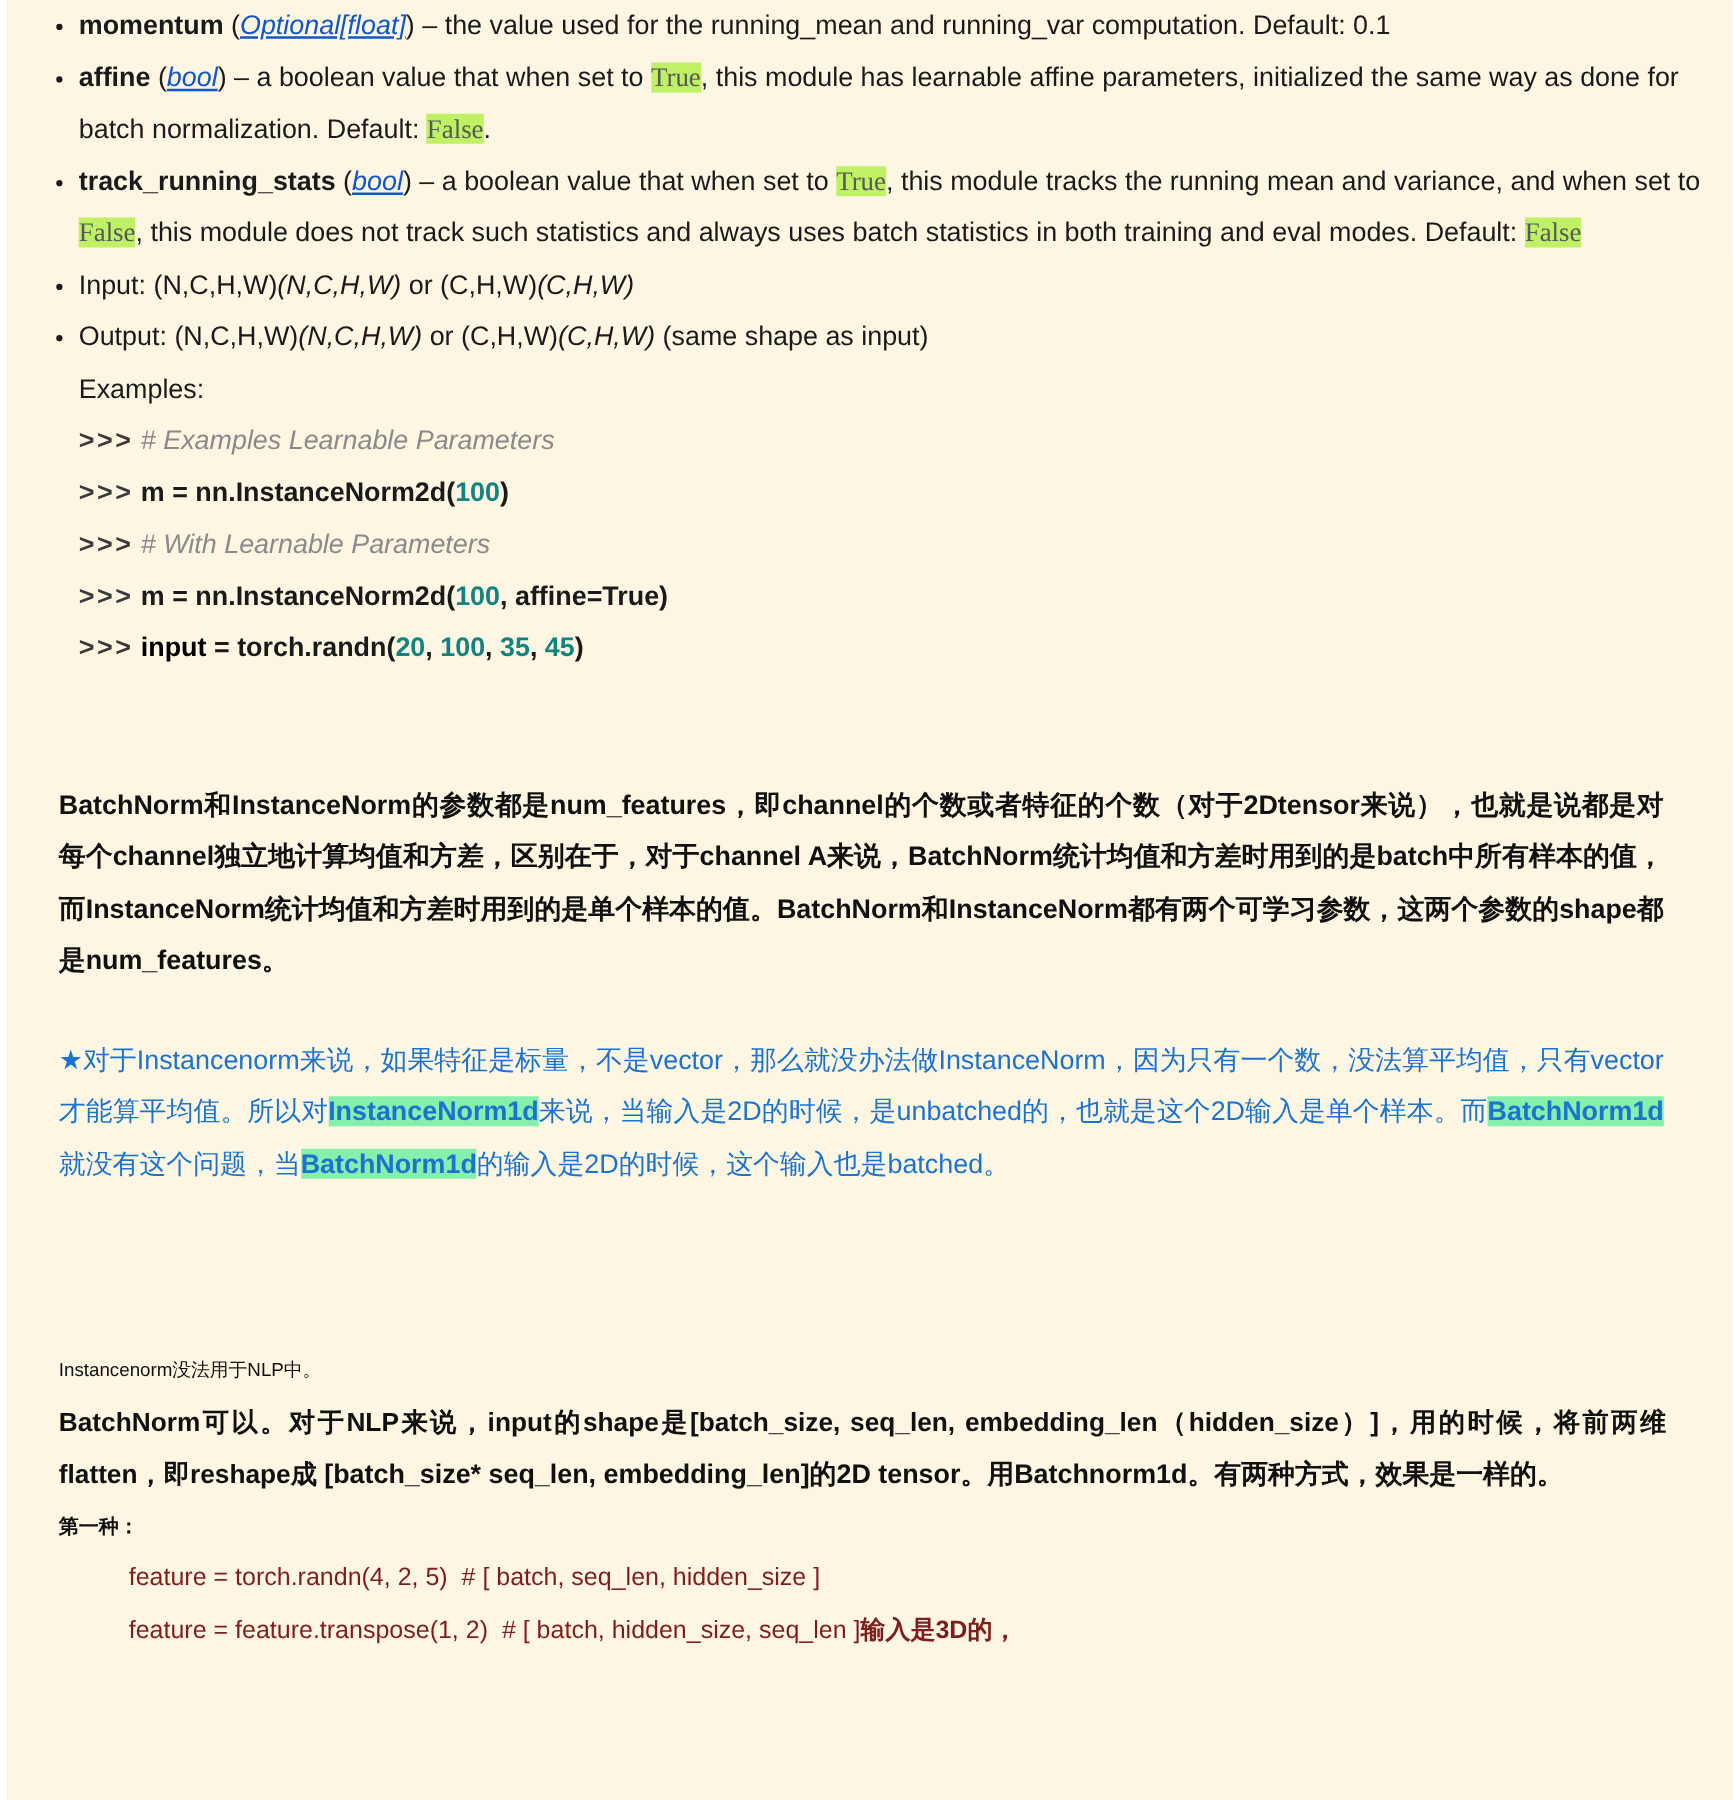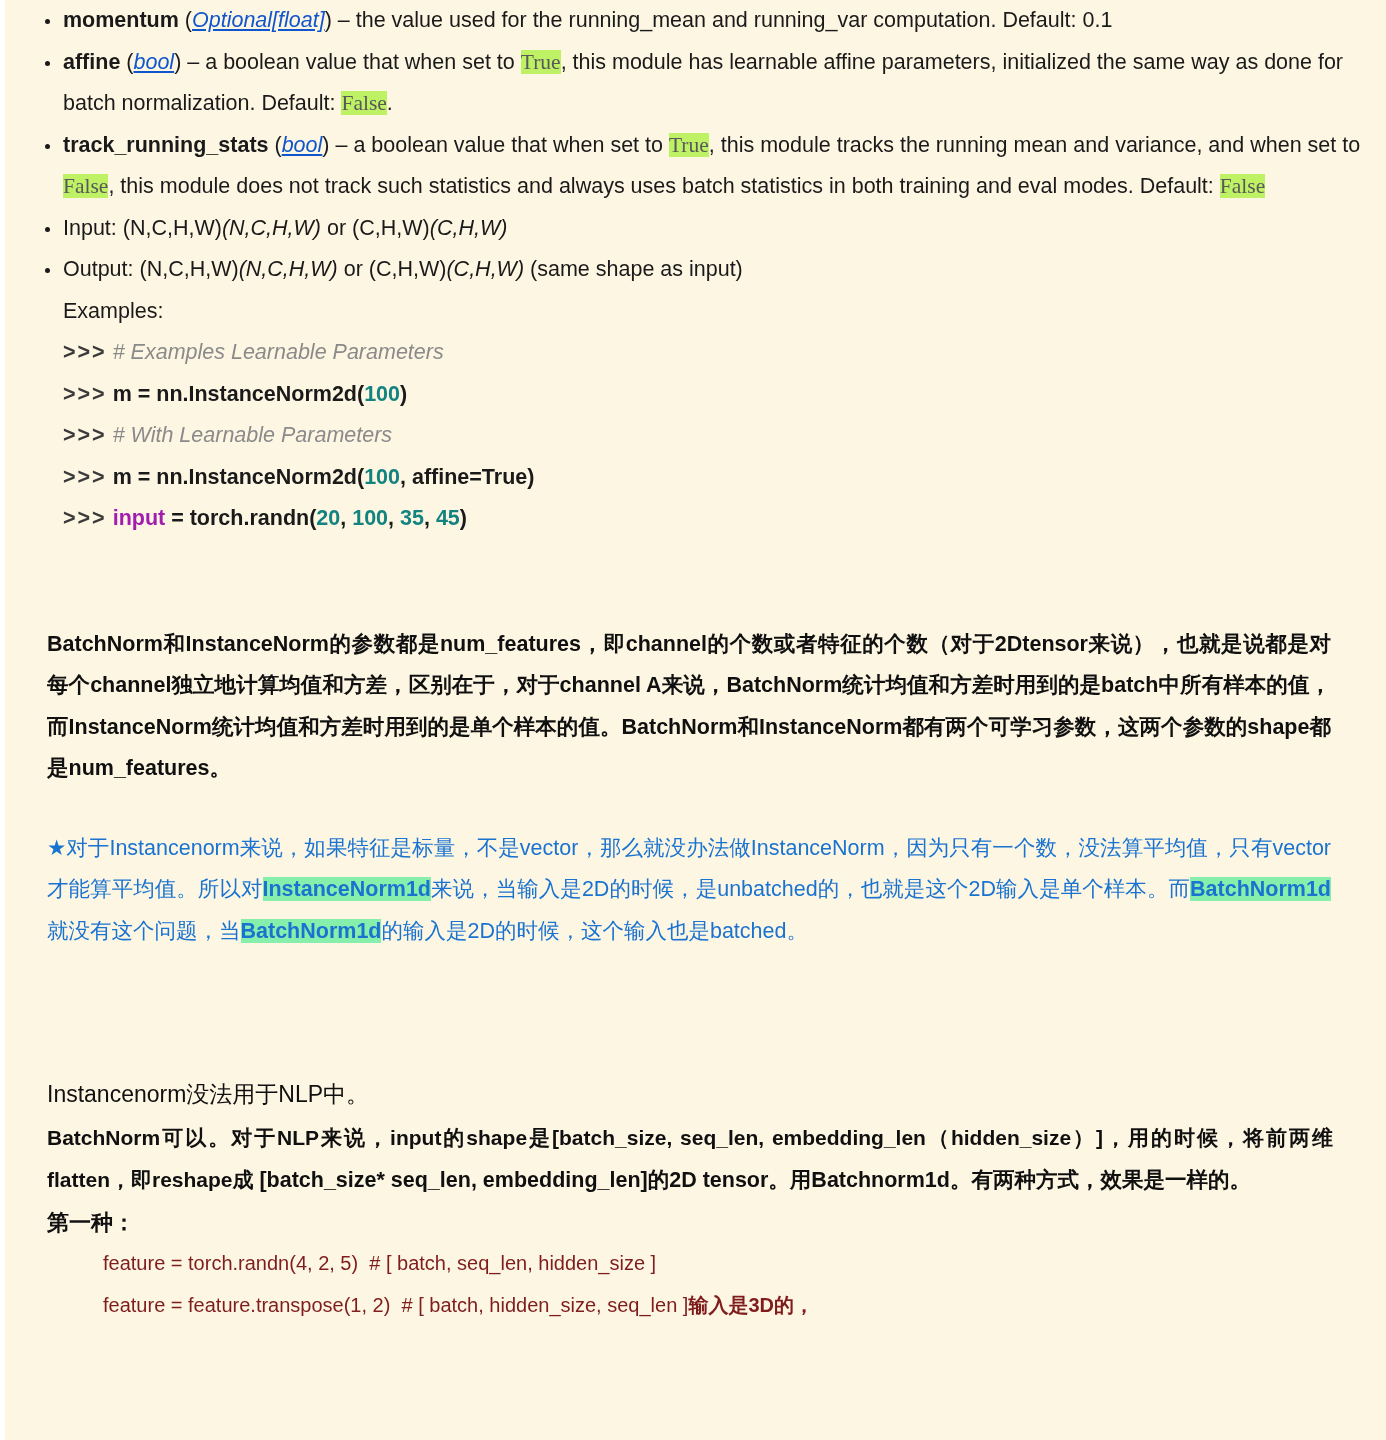--- a/index.html
+++ b/index.html
@@ -36,21 +36,21 @@
   }
   .hl {
     background: #bef264;
     color: #595959;
     font-family: Liberation Serif, serif;
   }
   .hl-blue {
     background: #86efac;
   }
   .teal { color: #12837f; }
-  .skyblue { color: #a21caf; }
+  .skyblue { color: #000000; }
   .gray-comment { color: #8a8a8a; font-style: italic; }
   .prompt { color: #3a3a3a; font-weight: bold; letter-spacing: 2px; }
 
   
   ul.doclist {
     list-style: none;
     margin: 0;
     padding: 0;
   }
   ul.doclist > li {
@@ -115,36 +115,36 @@
   .cn-blue .cjk { font-size: 21.5px; }
   .cn-blue .bbold { font-weight: bold; }
 
   .nlp-line {
     font-size: 18.5px;
     line-height: 41.5px;
     color: #101010;
     padding-left: 24px;
     padding-right: 30px;
   }
-  .nlp-line .cjk { font-size: 23px; text-align: right; }
+  .nlp-line .cjk { font-size: 15px; text-align: right; }
 
   .nlp-para {
     font-size: 18.5px;
     line-height: 41.5px;
     color: #101010;
     padding-left: 24px;
     padding-right: 28px;
     font-weight: bold;
     text-align: justify;
   }
   .nlp-para .cjk { font-size: 21px; }
   .nlp-para .big { font-size: 21.5px; }
 
   .method-label {
-    font-size: 22px;
+    font-size: 16px;
     line-height: 41.5px;
     font-weight: bold;
     color: #101010;
     padding-left: 24px;
   }
   .snippet {
     font-size: 20px;
     line-height: 41.5px;
     color: #7f1d1d;
     padding-left: 80px;

